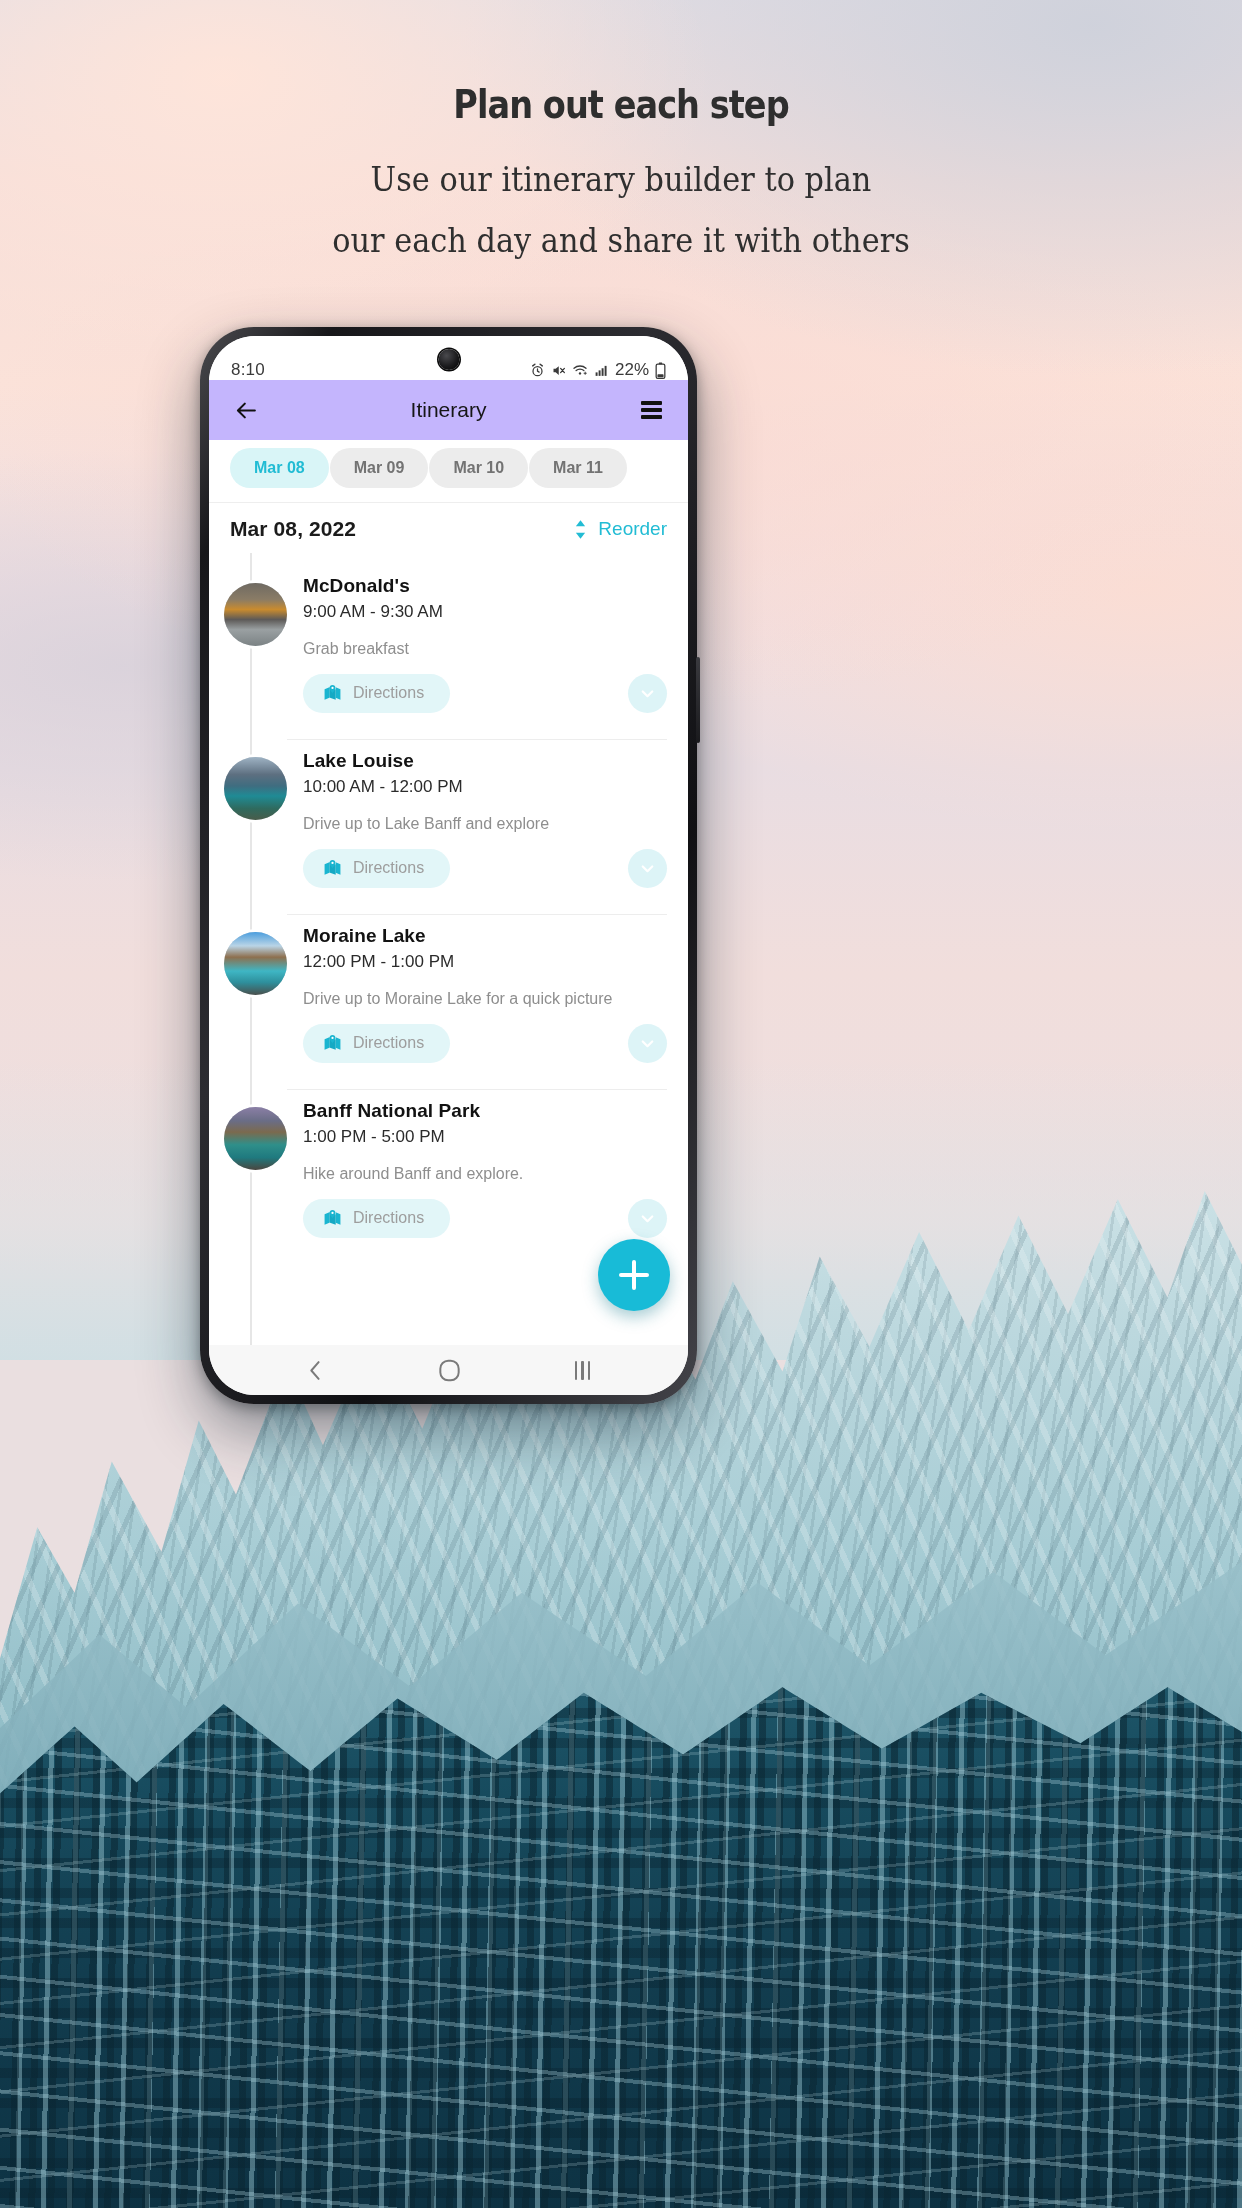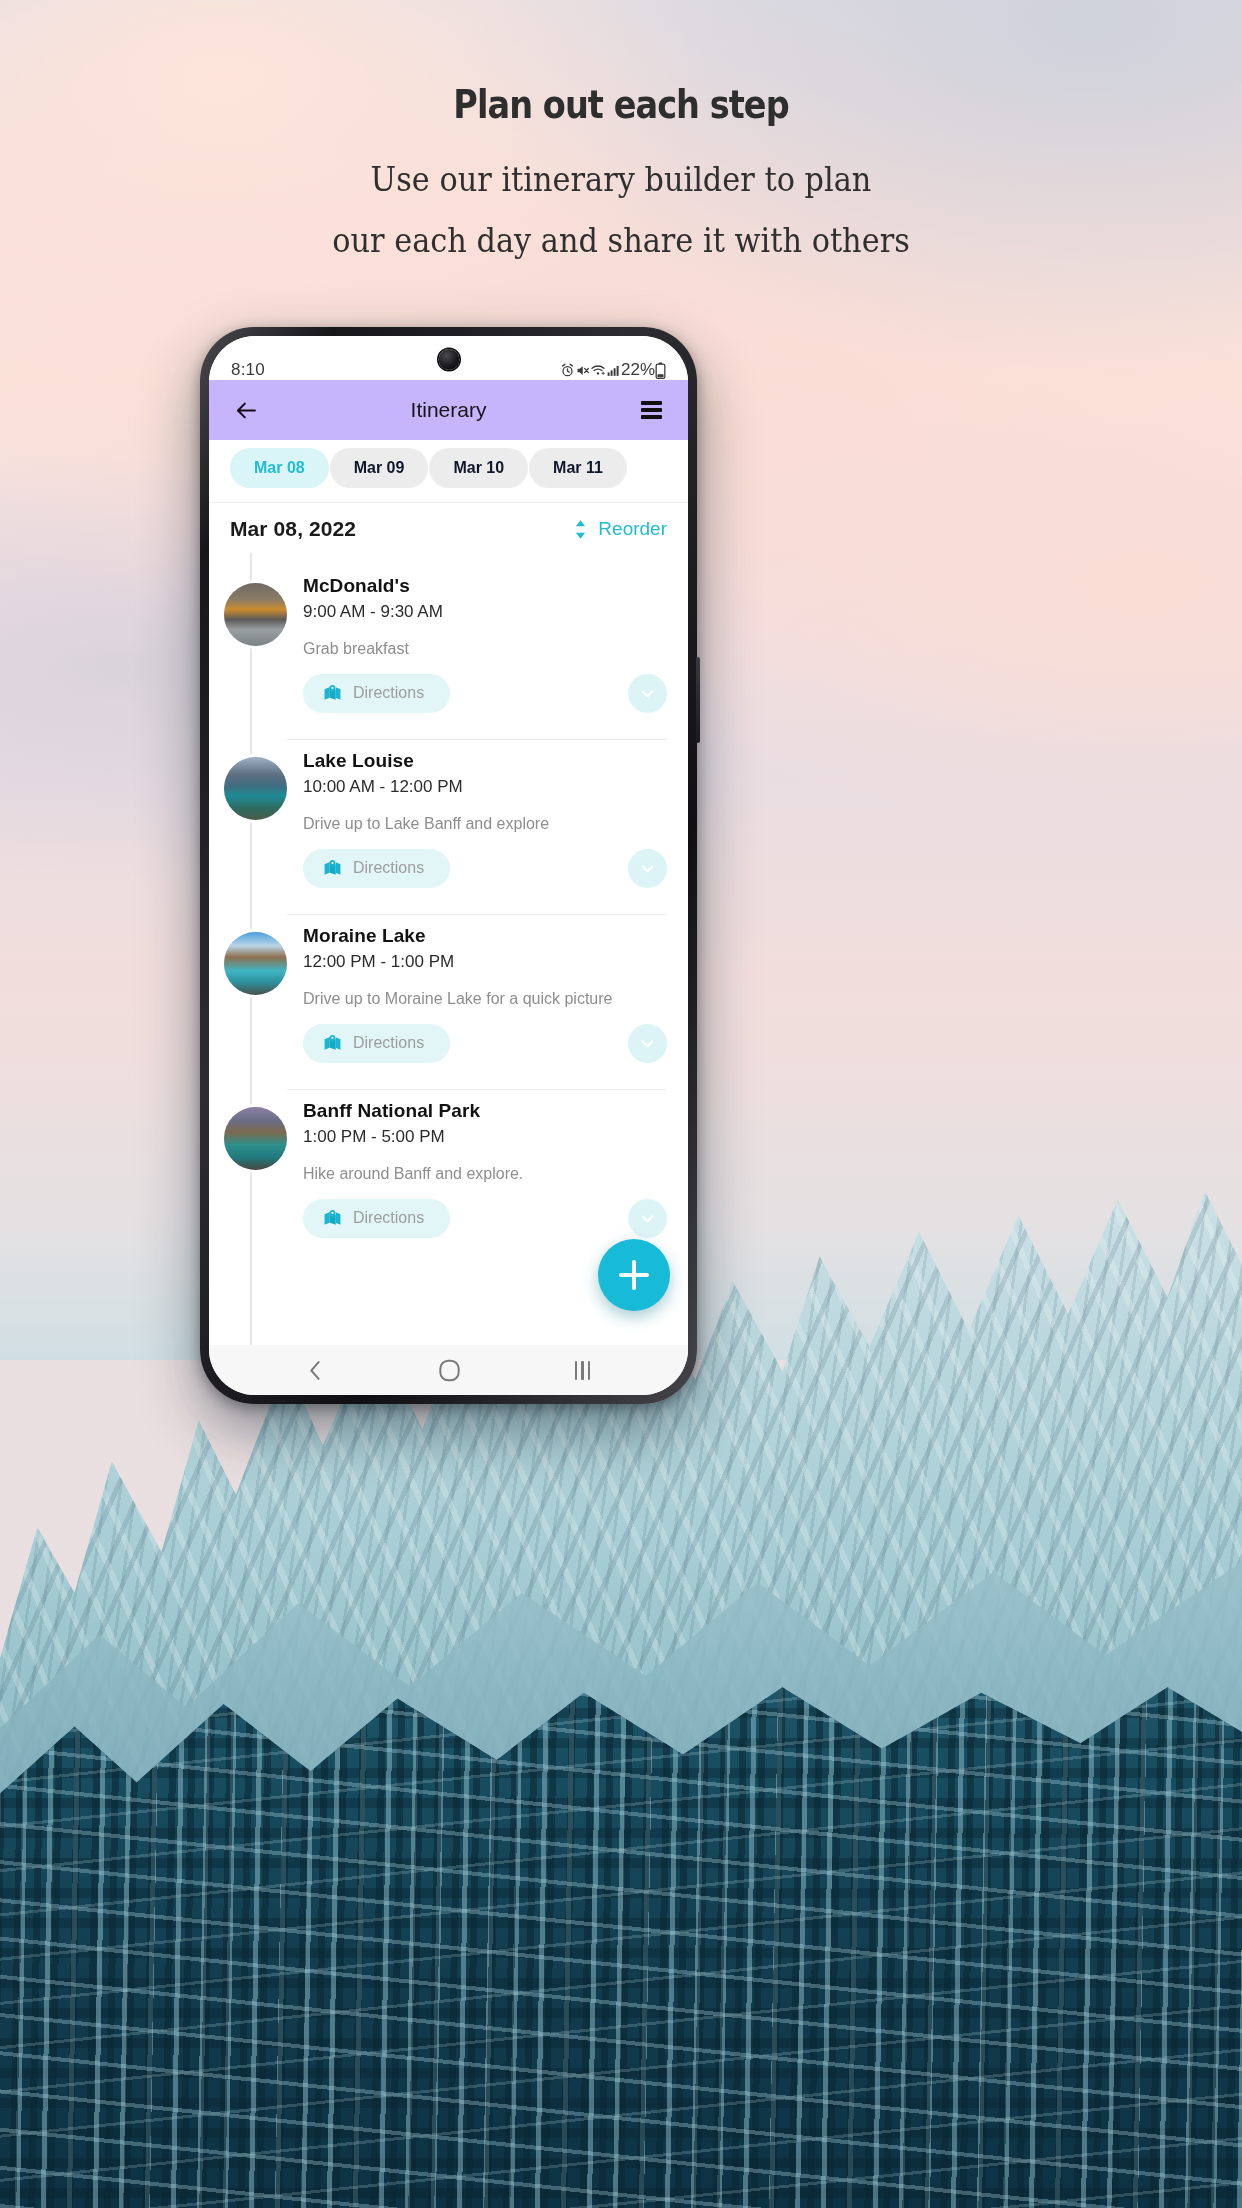--- a/index.html
+++ b/index.html
@@ -116,21 +116,21 @@
     height:44px; flex:none; display:flex; align-items:flex-end;
     padding:0 22px; position:relative; background:#fff;
   }
   .sb-time { font-size:17px; color:#3a3a3a; letter-spacing:0.2px; }
   .camera {
     position:absolute; left:50%; top:13px; transform:translateX(-50%);
     width:21px; height:21px; border-radius:50%;
     background:radial-gradient(circle at 38% 32%, #4a4a4e 0%, #1a1a1c 55%, #000 100%);
     box-shadow:0 0 0 1.5px #0a0a0a;
   }
-  .sb-right { margin-left:auto; display:flex; align-items:center; gap:0; }
+  .sb-right { margin-left:auto; display:flex; align-items:center; gap:6px; }
   .sb-right svg { display:block; }
   .sb-batt { font-size:17px; color:#3a3a3a; }
 
   
   .appbar {
     height:60px; flex:none; display:flex; align-items:center;
     padding:0 20px; background:#c4b5fd; position:relative;
   }
   .appbar .title {
     position:absolute; left:0; right:0; text-align:center;
@@ -141,21 +141,21 @@
   .hamb { width:21px; }
   .hamb i { display:block; height:3.4px; background:#111; border-radius:1px; margin:3.6px 0; }
 
   
   .chips {
     flex:none; display:flex; gap:1px; padding:8px 0 14px 21px;
     background:#fff; overflow:hidden;
   }
   .chip {
     flex:none; padding:11px 24px; border-radius:22px;
-    background:#ececec; color:#0f172a; font-size:16px; font-weight:700;
+    background:#ececec; color:#737373; font-size:16px; font-weight:700;
     white-space:nowrap; cursor:pointer;
   }
   .chip.active { background:#d9f5f7; color:#21bcd4; }
 
   
   .datehead {
     flex:none; display:flex; align-items:center; padding:14px 21px 12px 21px;
     border-top:1px solid #eeeeee; background:#fff;justify-content:center;
   }
   .datehead .d { font-size:21px; font-weight:700; color:#1b1b1b; letter-spacing:0.1px; }

